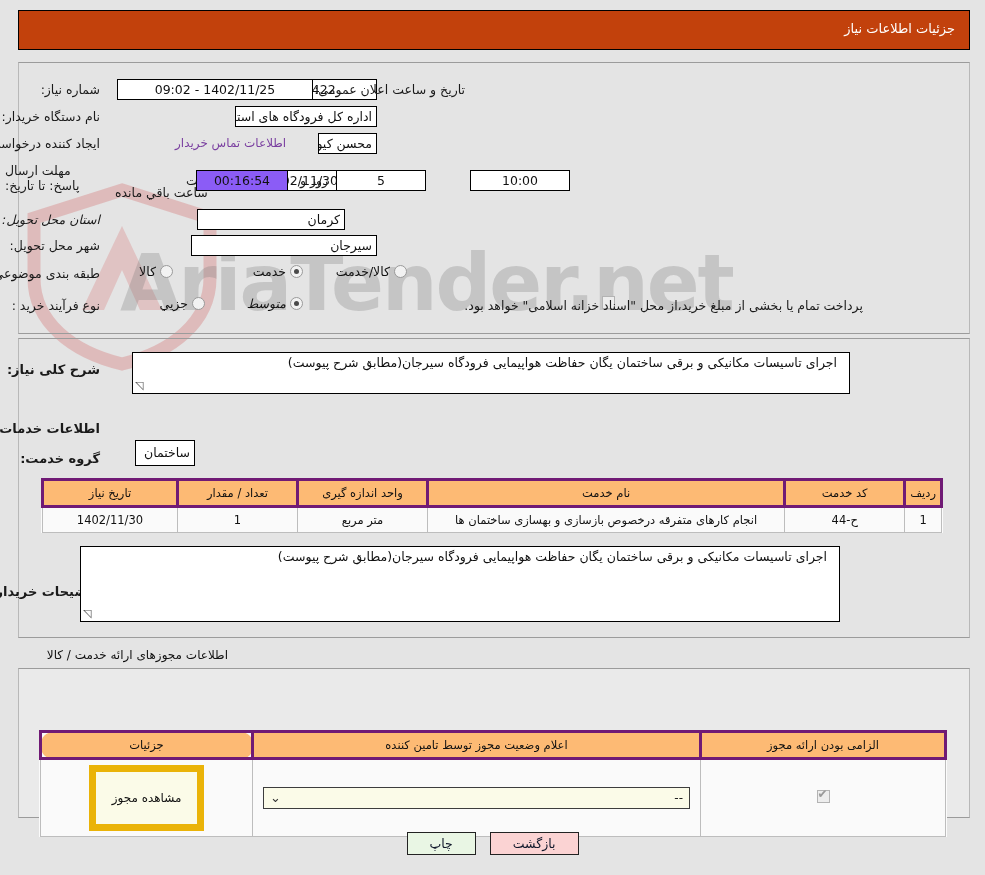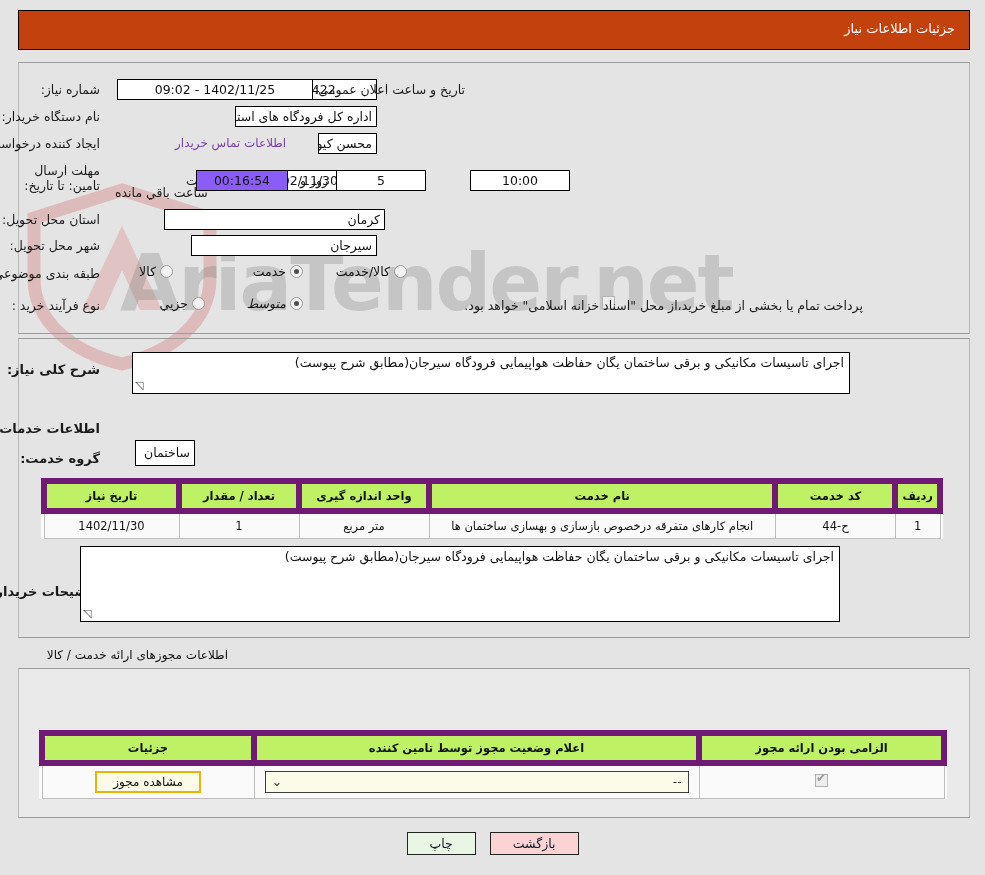--- a/index.html
+++ b/index.html
@@ -64,21 +64,21 @@
   #panel-top    { left: 18px; top: 62px;  width: 952px; height: 272px; background: rgba(228,228,228,0.0); }
   #panel-mid    { left: 18px; top: 338px; width: 952px; height: 300px; }
   #panel-bottom { left: 18px; top: 668px; width: 952px; height: 150px; background: #eaeaea; }
 
   
   .lbl {
     position: absolute;
     font-size: 12.5px;
     color: #1a1a1a;
     white-space: nowrap;
-    text-align: right;
+    text-align: left;
   }
   .lbl-bold { font-weight: bold; }
   .fld {
     position: absolute;
     background: #ffffff;
     border: 1px solid #000000;
     font-size: 12.5px;
     color: #111;
     line-height: 18px;
     padding: 1px 4px 0 4px;
@@ -116,40 +116,40 @@
     border: 1px solid #b3b3b3; background: #ededed;
   }
 
   
   .ta {
     position: absolute;
     background: #ffffff;
     border: 1px solid #000;
     font-size: 12.5px;
     color: #111;
-    padding: 2px 5px;
+    padding: 2px 12px;
     text-align: right;
     overflow: hidden;
   }
   .ta .resize {
     position: absolute; left: 2px; bottom: 1px;
     color: #555; font-size: 11px; transform: scaleX(-1);
   }
 
   
   table.grid {
     position: absolute;
     border-collapse: collapse;
     font-size: 12px;
     background: #fbfbfb;
   }
   table.grid th {
-    background: #bef264;
-    border: 6px solid #701a75;
-    font-weight: bold;
+    background: #fdba74;
+    border: 3px solid #701a75;
+    font-weight: normal;
     color: #111;
     padding: 5px 4px;
     font-size: 11.5px;
     text-align: center;
   }
   table.grid td {
     background: #fafafa;
     border: 1px solid #bdbdbd;
     padding: 5px 4px;
     text-align: center;
@@ -171,24 +171,24 @@
     position: relative;
     display: block;
   }
   .mini-select .chev {
     position: absolute; left: 6px; top: 0px;
     font-size: 13px; color: #333;
   }
   .btn-view {
     display: inline-block;
     background: #fbfbe8;
-    border: 2px solid #eab308;
-    font-size: 12px;
-    color: #111;
-    padding: 2px 16px;
+    border: 7px solid #eab308;
+    font-size: 12px;
+    color: #111;
+    padding: 19px 16px;
     cursor: pointer;
   }
 
   
   .footer-btns {
     position: absolute;
     left: 0; top: 832px; width: 985px;
     display: flex; justify-content: center; gap: 14px;
     z-index: 20;
   }
@@ -231,31 +231,31 @@
 <div class="lbl" style="right:520px; top:82px; z-index:15;">تاریخ و ساعت اعلان عمومی:</div>
 <div class="fld center" style="right:672px; top:79px; width:196px; left:104px; z-index:15;">1402/11/25 - 09:02</div>
 
 <div class="lbl" style="right:885px; top:109px; z-index:15;">نام دستگاه خریدار:</div>
 <div class="fld right" style="right:608px; top:106px; left:235px; z-index:15;">اداره کل فرودگاه های استان کرمان</div>
 
 <div class="lbl" style="right:885px; top:136px; z-index:15;">ایجاد کننده درخواست:</div>
 <div class="fld right" style="right:608px; top:133px; left:318px; z-index:15;">محسن کیوانی زاده تکنسین مراقبت پرواز اداره کل فرودگاه های استان کرمان</div>
 <div class="link" style="left:175px; top:136px; z-index:16;">اطلاعات تماس خریدار</div>
 
-<div class="lbl" style="right:885px; top:163px; width:95px; z-index:15; white-space:normal; line-height:15px;">مهلت ارسال تامین: تا تاریخ:</div>
+<div class="lbl" style="right:885px; top:163px; width:95px; z-index:15; white-space:normal; line-height:15px;">مهلت ارسال پاسخ: تا تاریخ:</div>
 <div class="fld center" style="right:608px; top:170px; width:150px; z-index:15;">1402/11/30</div>
 <div class="lbl" style="right:765px; top:173px; z-index:15;">ساعت</div>
 <div class="fld center" style="left:470px; top:170px; width:100px; z-index:15;">10:00</div>
 <div class="fld center" style="left:336px; top:170px; width:90px; z-index:15;">5</div>
 <div class="lbl" style="left:300px; top:173px; z-index:15;">روز و</div>
 <div class="fld cream center" style="left:196px; top:170px; width:92px; z-index:15;">00:16:54</div>
 <div class="lbl" style="left:115px; top:173px; z-index:15;margin-top:12px;">ساعت باقي مانده</div>
 
-<div class="lbl" style="right:885px; top:212px; z-index:15;">استان محل تحویل:</div>
-<div class="fld right" style="right:600px; top:209px; width:221px; z-index:15;">کرمان</div>
+<div class="lbl" style="right:885px; top:212px; z-index:15;font-style:italic;">استان محل تحویل:</div>
+<div class="fld right" style="right:640px; top:209px; width:148px; z-index:15;">کرمان</div>
 
 <div class="lbl" style="right:885px; top:238px; z-index:15;">شهر محل تحویل:</div>
 <div class="fld right" style="right:608px; top:235px; width:186px; z-index:15;">سیرجان</div>
 
 <div class="lbl" style="right:885px; top:266px; z-index:15;">طبقه بندی موضوعی:</div>
 <div class="radio-wrap" style="right:812px; top:264px; z-index:15;">
   <span class="radio"></span>
   <span class="radio-lbl">کالا</span>
 </div>
 <div class="radio-wrap" style="right:682px; top:264px; z-index:15;">

